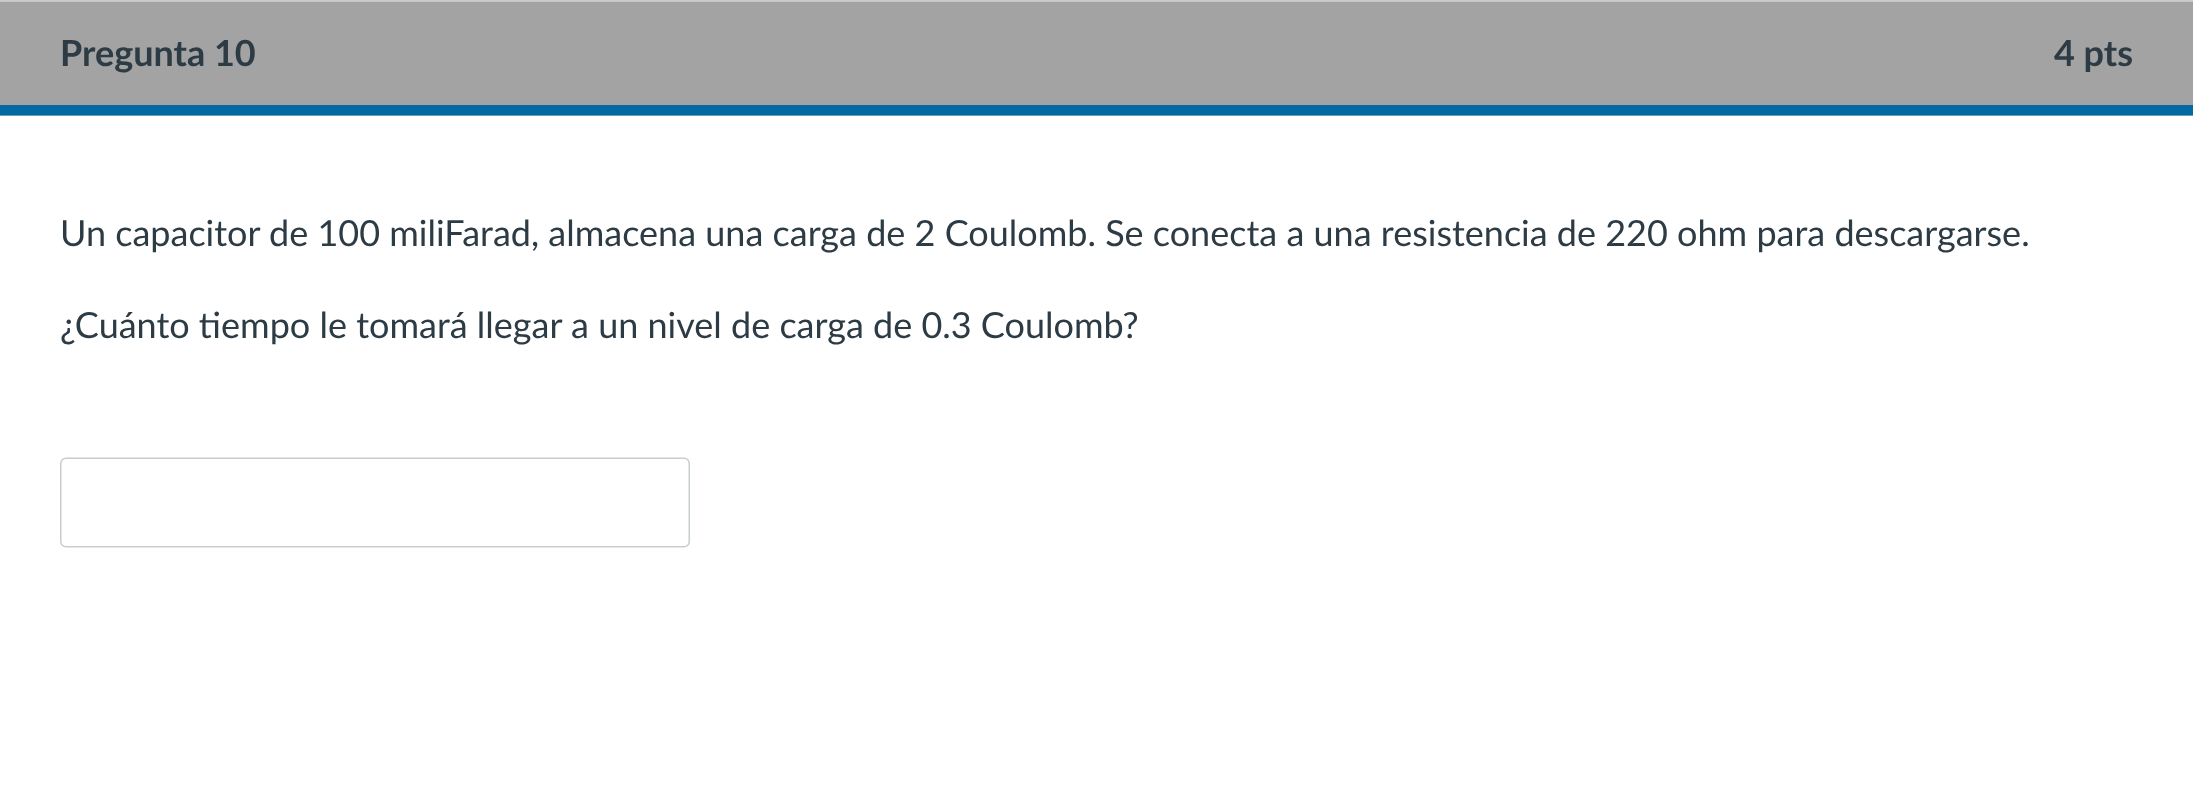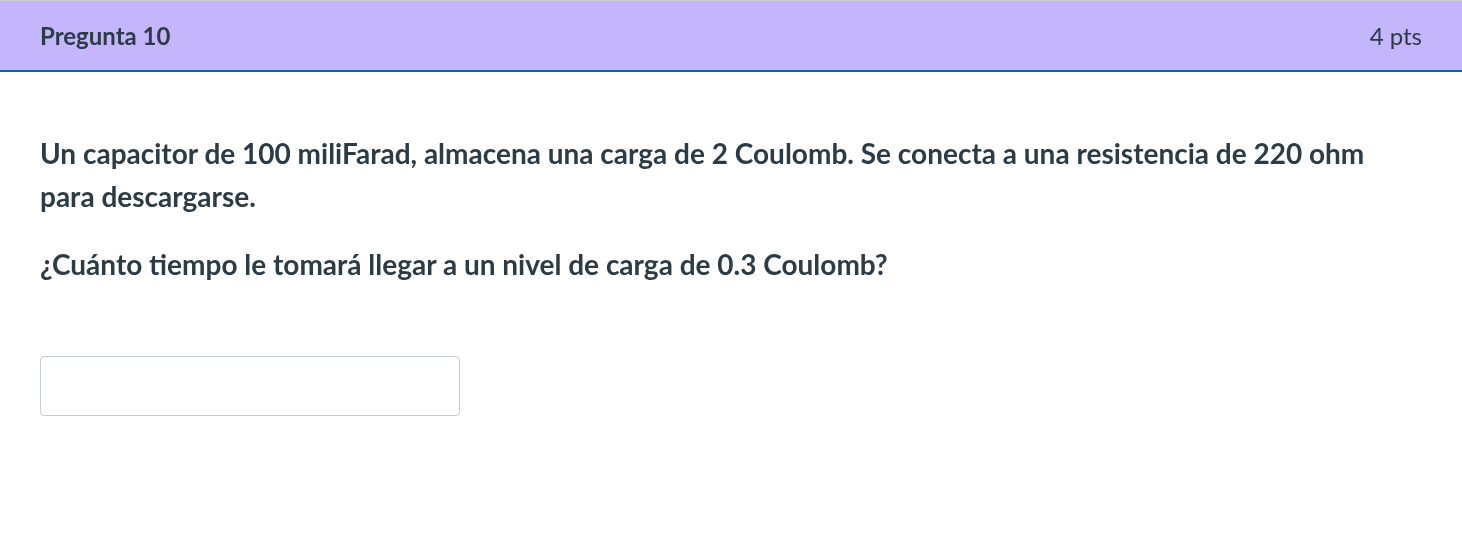--- a/index.html
+++ b/index.html
@@ -15,46 +15,46 @@
       color: #2d3b45;
     }
     .question-container {
       width: 100%;
       border: 1px solid #c7cdd1;
       border-left: none;
       border-right: none;
       border-bottom: none;
     }
     .question-header {
-      background-color: #c4b5fd;
-      border-bottom: 2px solid #0369a1;
+      background-color: #a3a3a3;
+      border-bottom: 7px solid #0369a1;
       padding: 20px 40px;
       display: flex;
       justify-content: space-between;
       align-items: flex-end;
     }
     .question-title {
       font-size: 24px;
       font-weight: 700;
       color: #2d3b45;
     }
     .question-points {
       font-size: 24px;
-      font-weight: 400;
+      font-weight: 700;
       color: #2d3b45;
     }
     .question-body {
       padding: 60px 40px 40px 40px;
     }
     .question-text {
-      font-size: 28px;
+      font-size: 24px;
       line-height: 1.55;
       color: #2d3b45;
       margin-bottom: 24px;
-      font-weight: 700;
+      font-weight: 400;
     }
     .answer-area {
       margin-top: 70px;
     }
     .answer-input {
       width: 420px;
       height: 60px;
       border: 1px solid #c7cdd1;
       border-radius: 4px;
       padding: 8px 12px;

